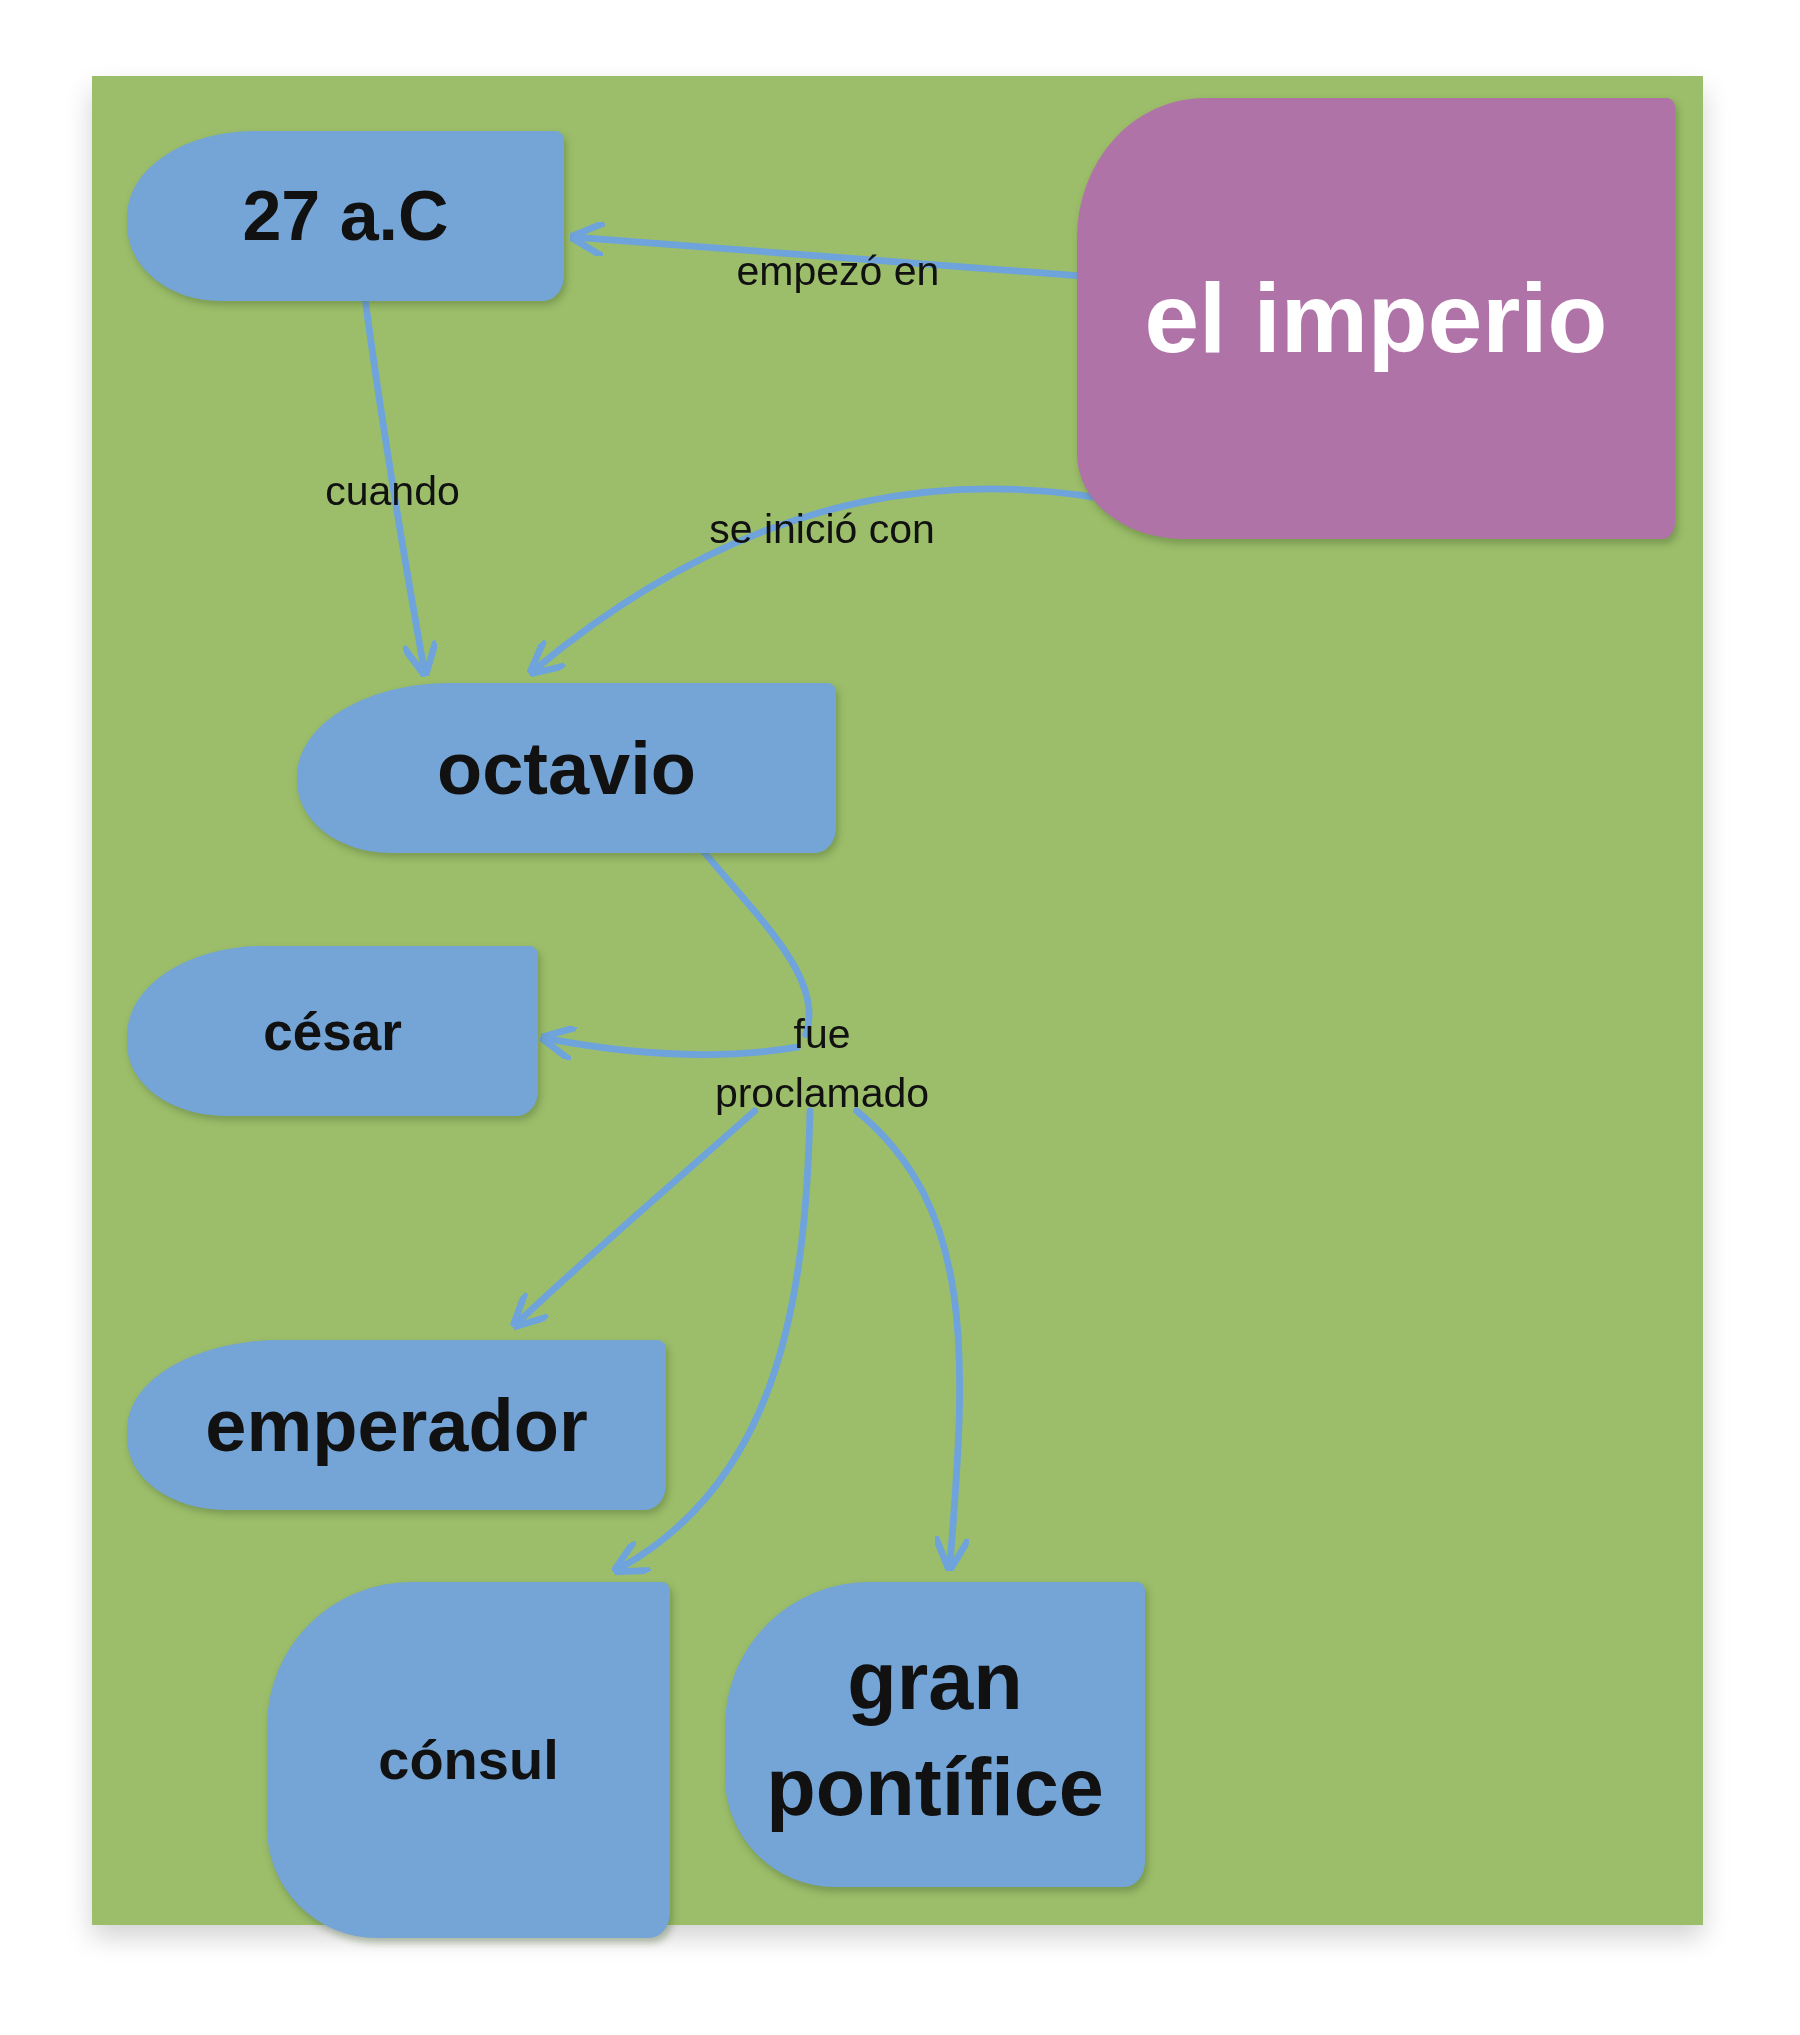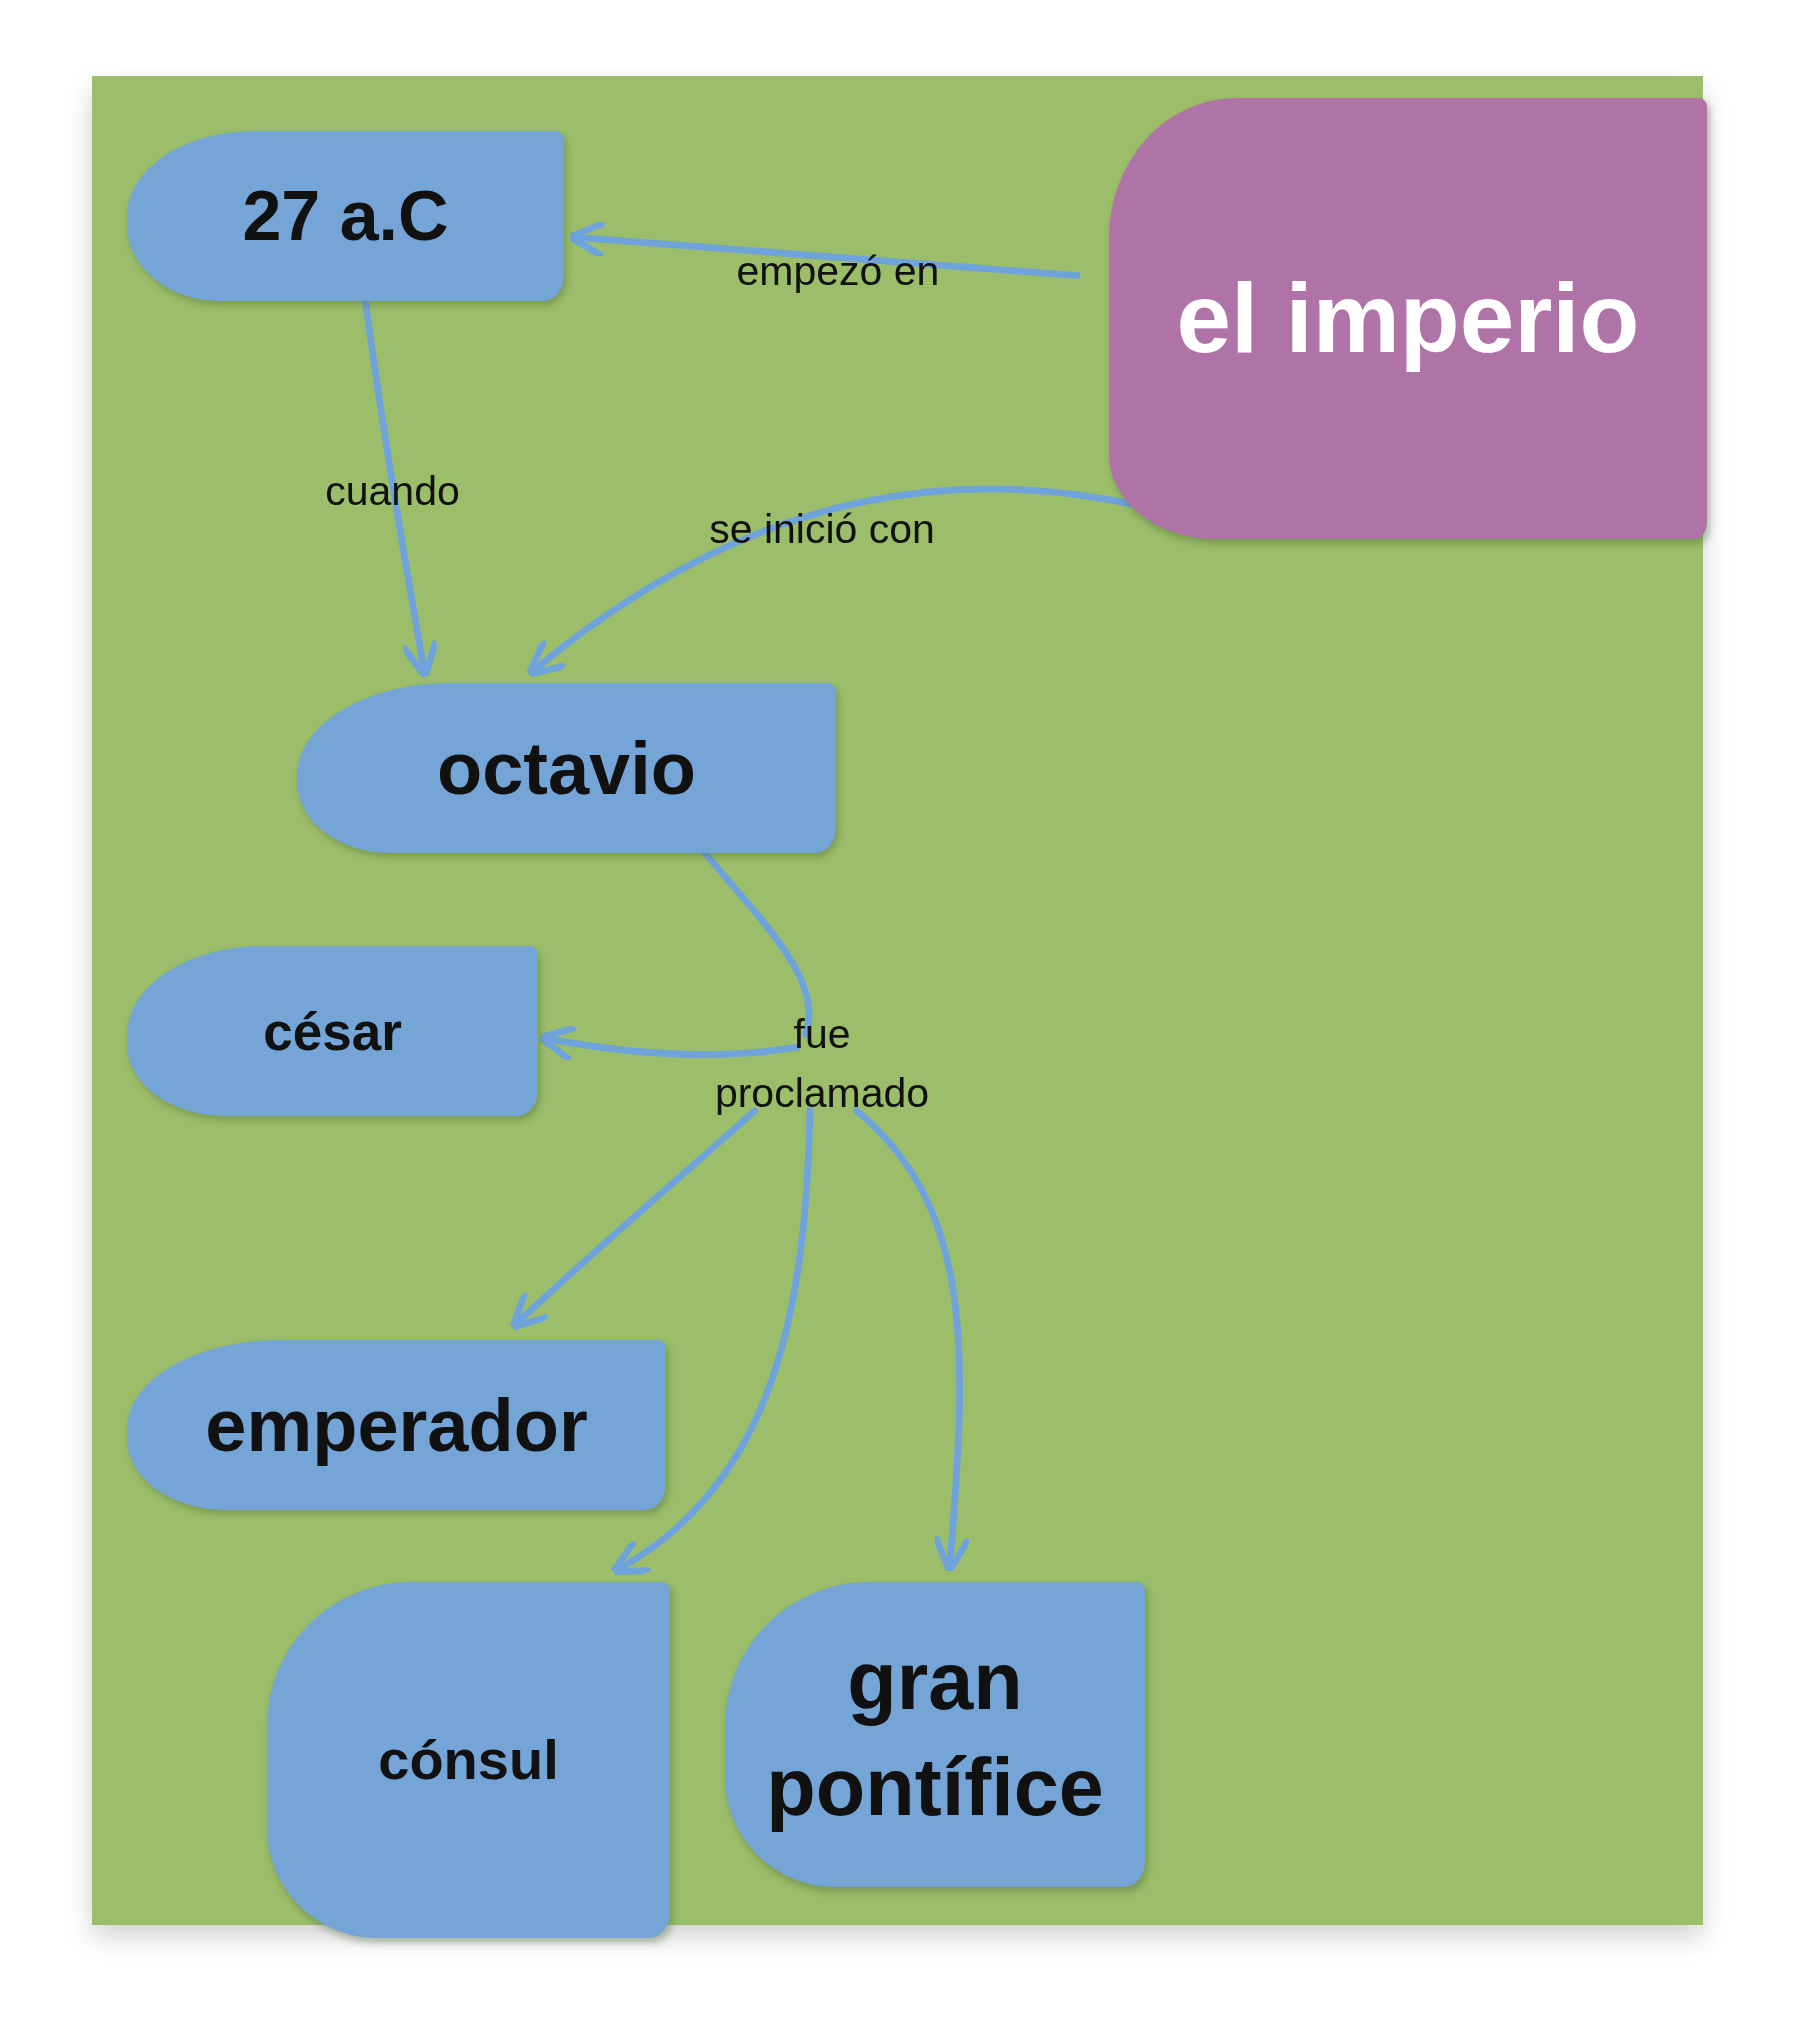--- a/index.html
+++ b/index.html
@@ -44,21 +44,21 @@
     <path d="M2020,2620 C2300,2850 2280,3200 2240,3690"></path>
   </g>
 </svg>
 
 <div class="node" style="left:127px; top:131px; width:437px; height:170px; font-size:70px;
             border-radius:127px 8.5px 21px 93px / 85px 8.5px 25.4px 76px;">
   <span>27 a.C</span>
 </div>
 
 <div class="node root" style="left:1077px; top:98px; width:598px; height:441px; font-size:98px; line-height:1.15; flex-direction:column;
-            border-radius:127px 8.5px 12.7px 106px / 140px 8.5px 17px 85px;margin-left:32px;">
+            border-radius:127px 8.5px 12.7px 106px / 140px 8.5px 17px 85px;">
   <span>el imperio</span>
 </div>
 
 <div class="node" style="left:297px; top:683px; width:539px; height:170px; font-size:74px;
             border-radius:153px 8.5px 21px 93px / 93px 8.5px 25.4px 72px;">
   <span>octavio</span>
 </div>
 
 <div class="node" style="left:127px; top:946px; width:411px; height:170px; font-size:53px;
             border-radius:136px 8.5px 21px 98px / 89px 8.5px 25.4px 72px;">

